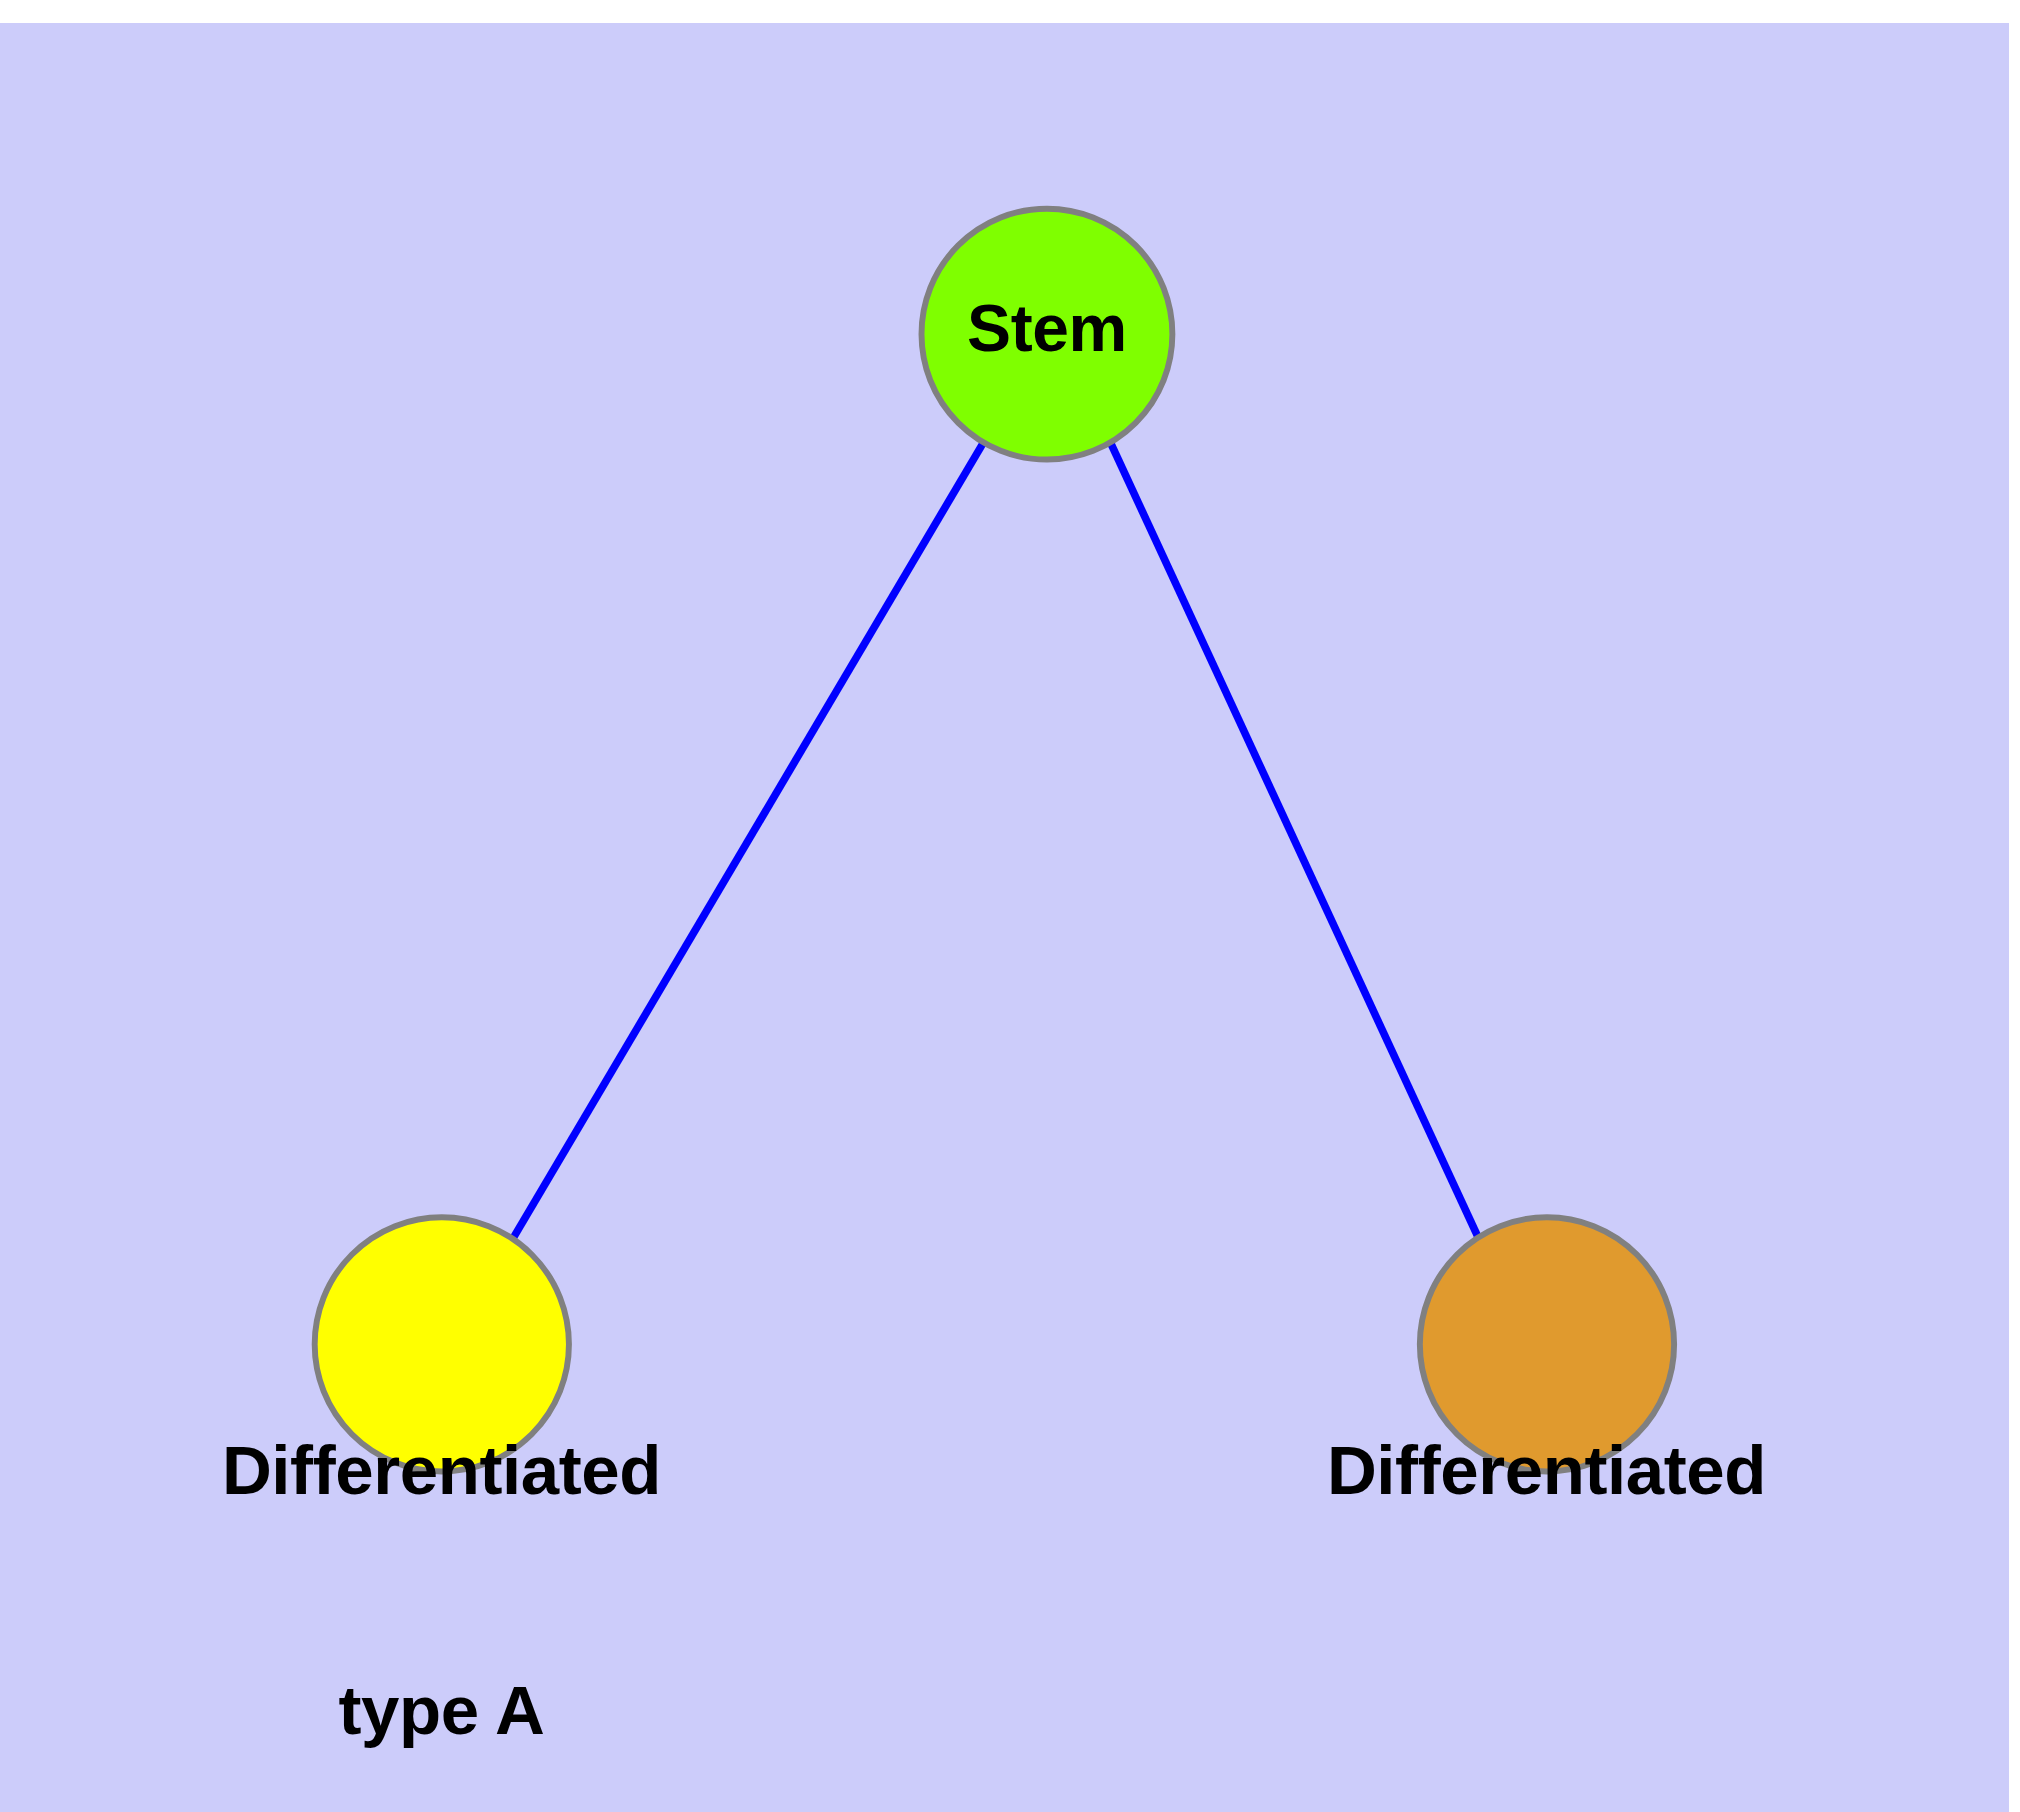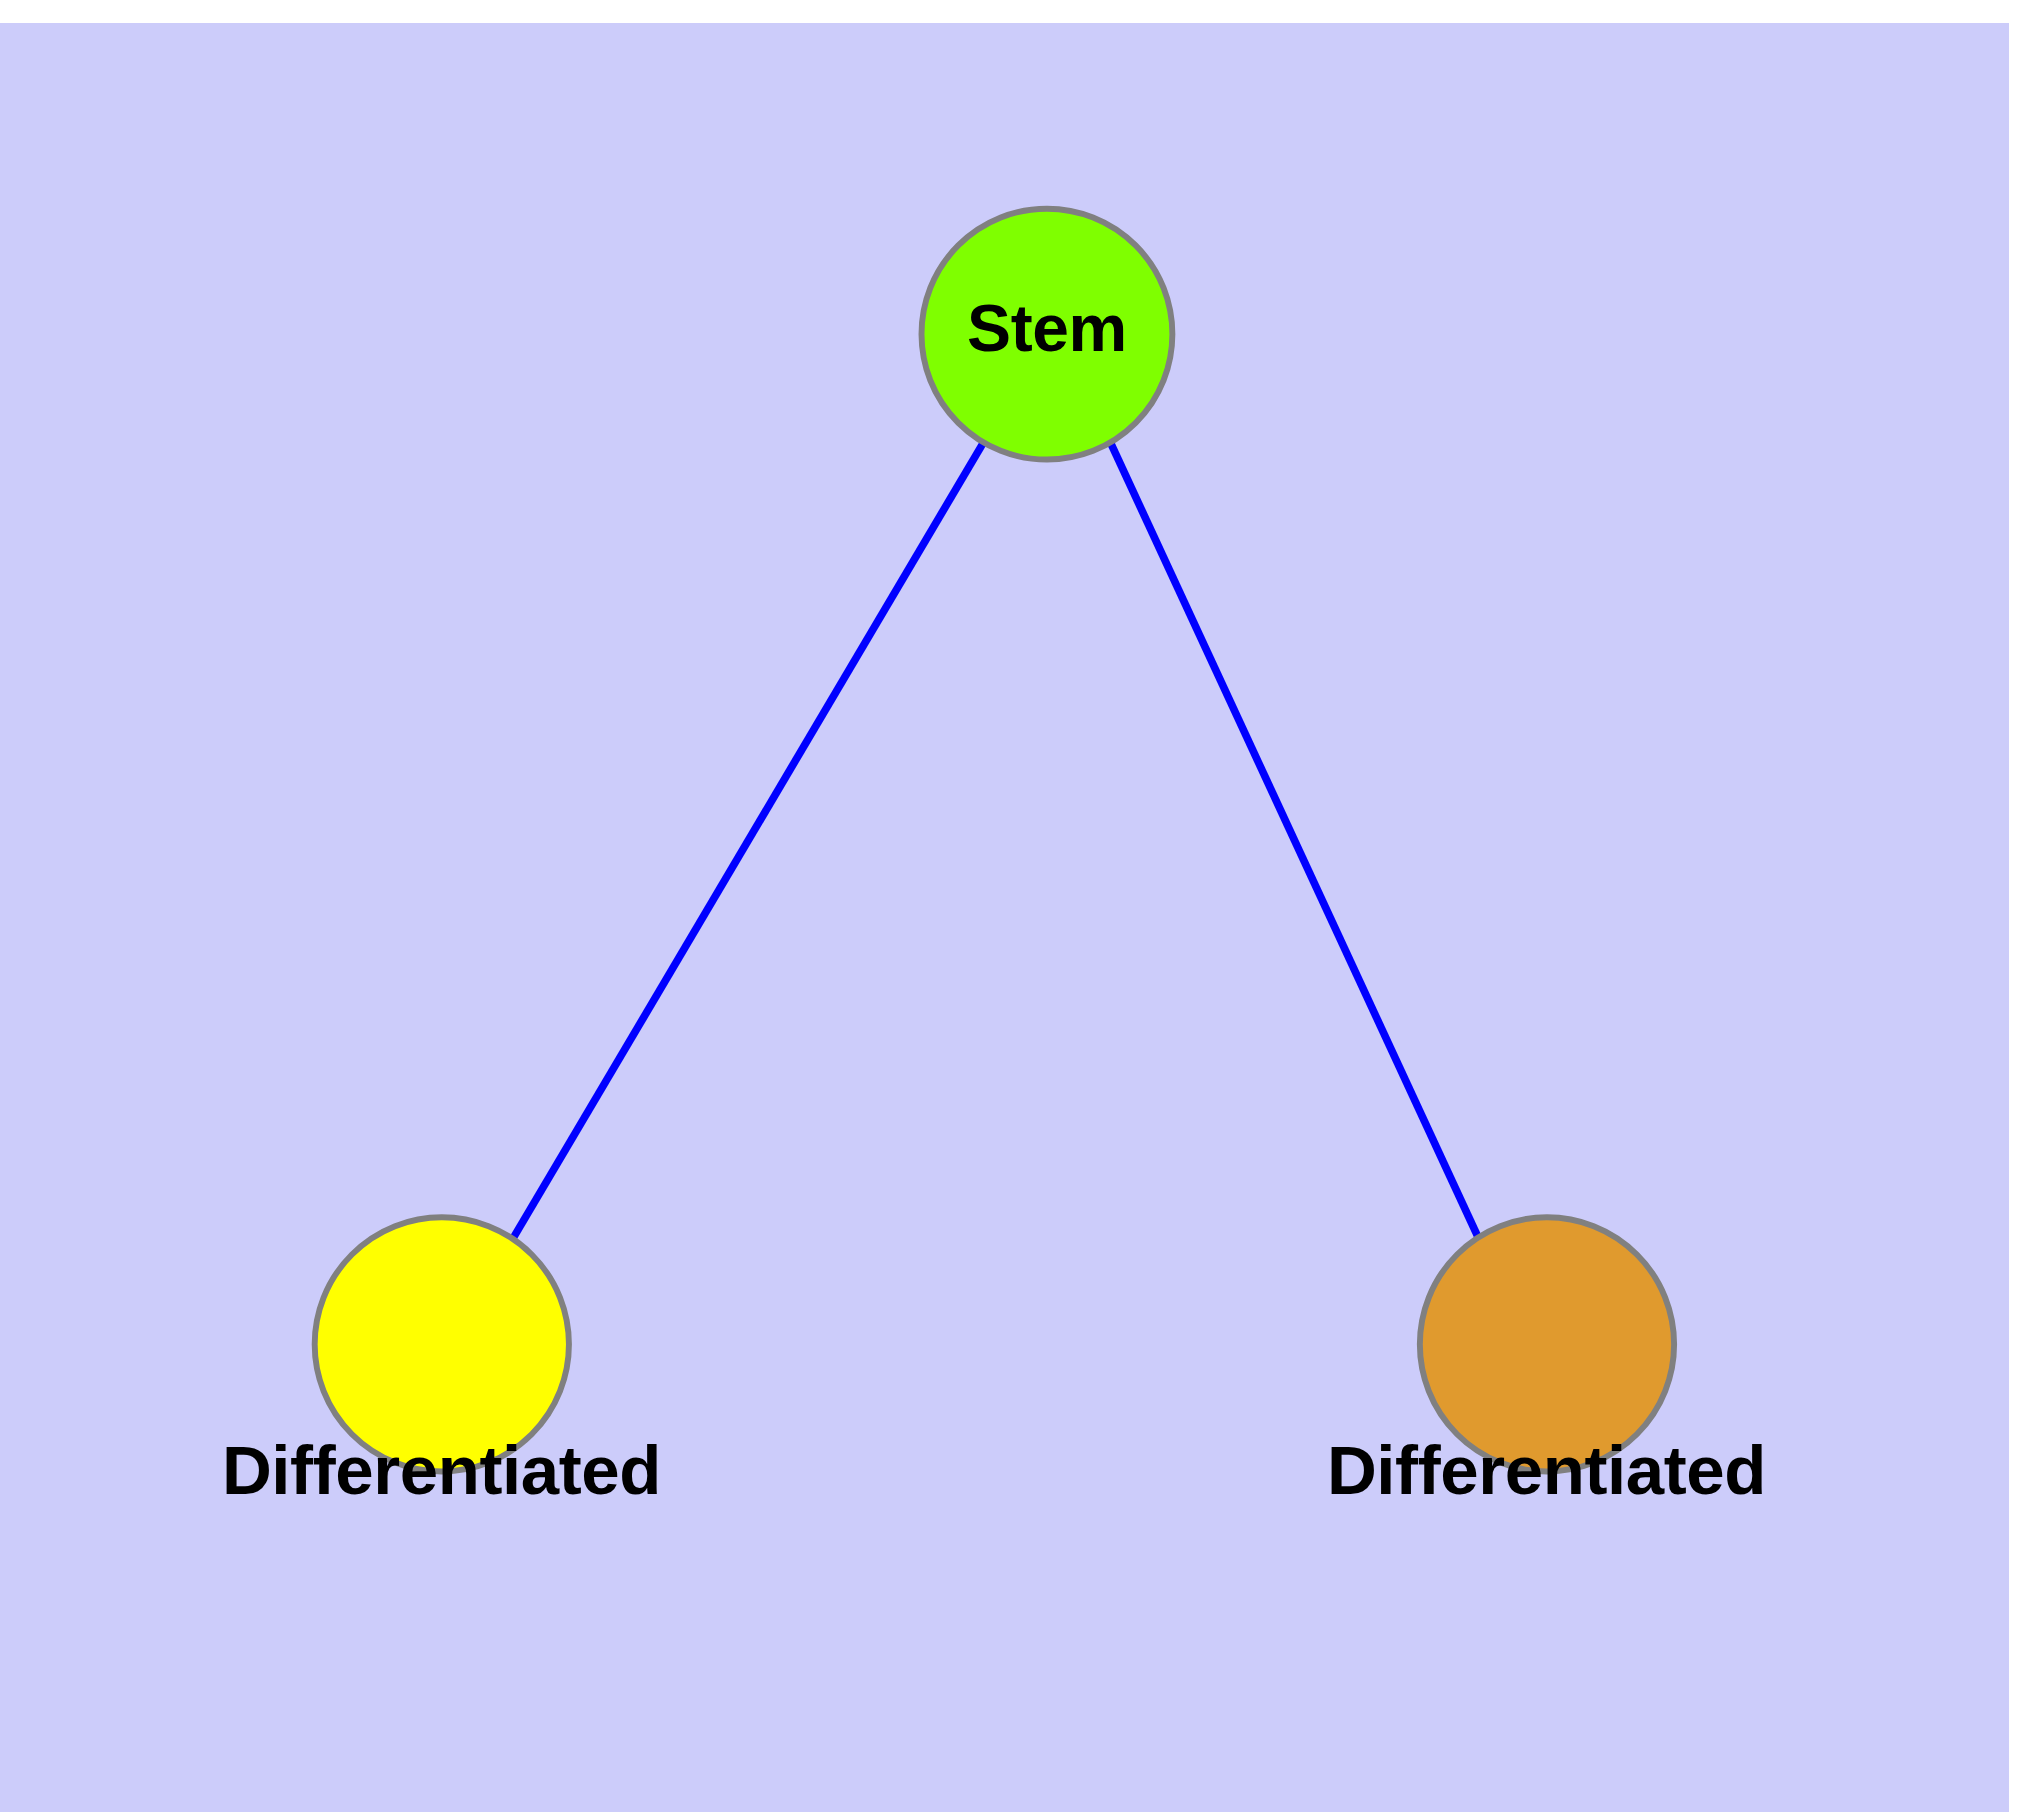--- a/index.html
+++ b/index.html
@@ -83,20 +83,21 @@
       <circle cx="1235" cy="373" r="148" fill="#7fff00" stroke="#808080" stroke-width="7"></circle>
       <circle cx="521" cy="1565" r="150" fill="#ffff00" stroke="#808080" stroke-width="7"></circle>
       <circle cx="1825" cy="1565" r="150" fill="#e09a2e" stroke="#808080" stroke-width="7"></circle>
     </g>
   </svg>
 
   <div id="label-stem" class="node-label root">Stem</div>
 
   <div id="label-typeA" class="node-label leaf">
     <div>Differentiated</div>
+    <div>type A</div>
   </div>
 
   <div id="label-typeB" class="node-label leaf">
     <div>Differentiated</div>
   </div>
 
 </div>
 
 
 </body></html>

